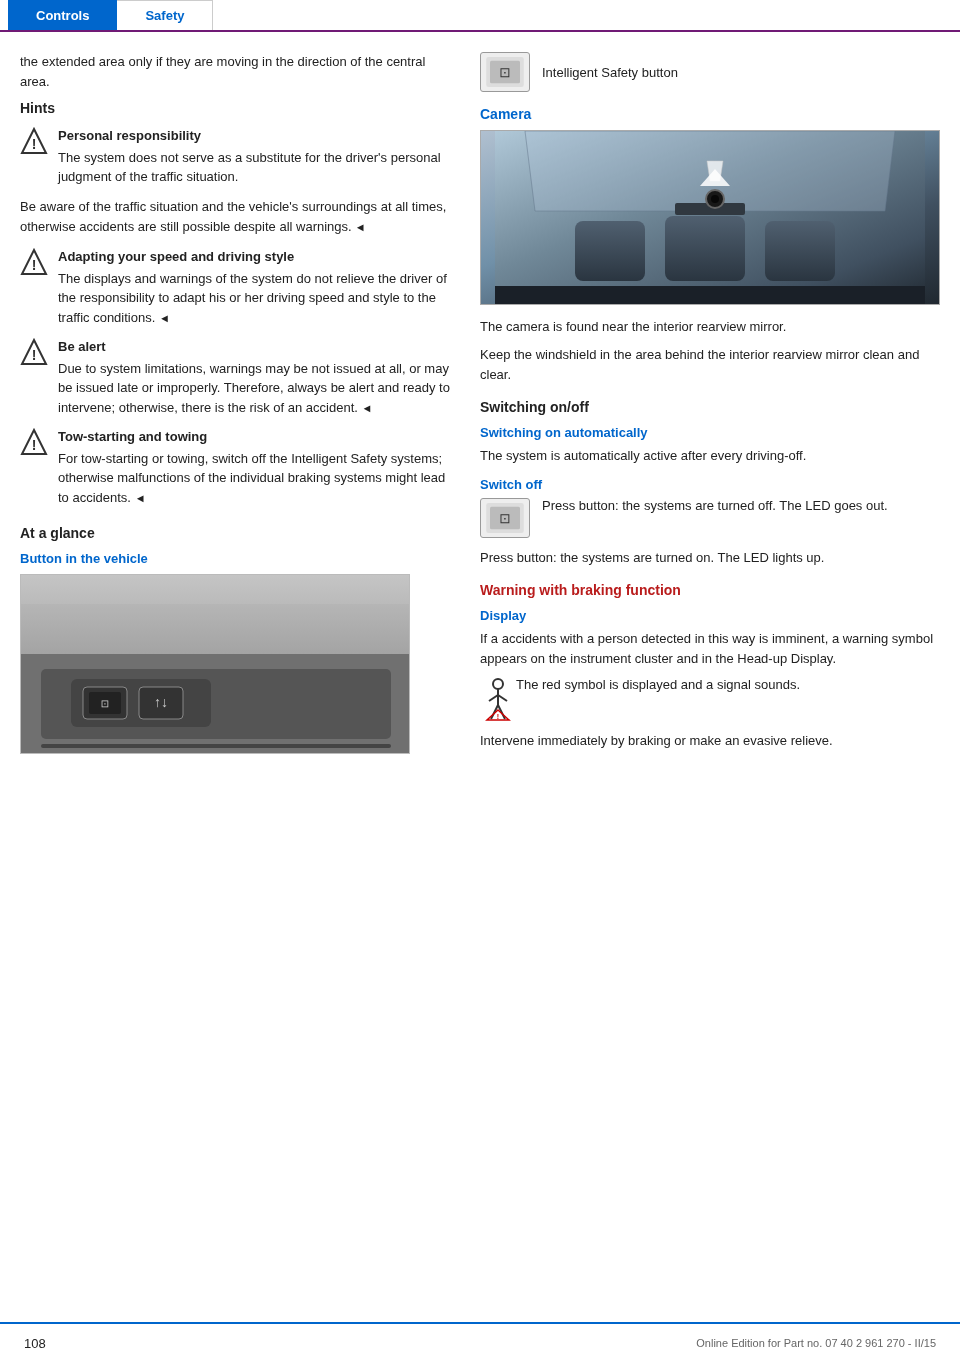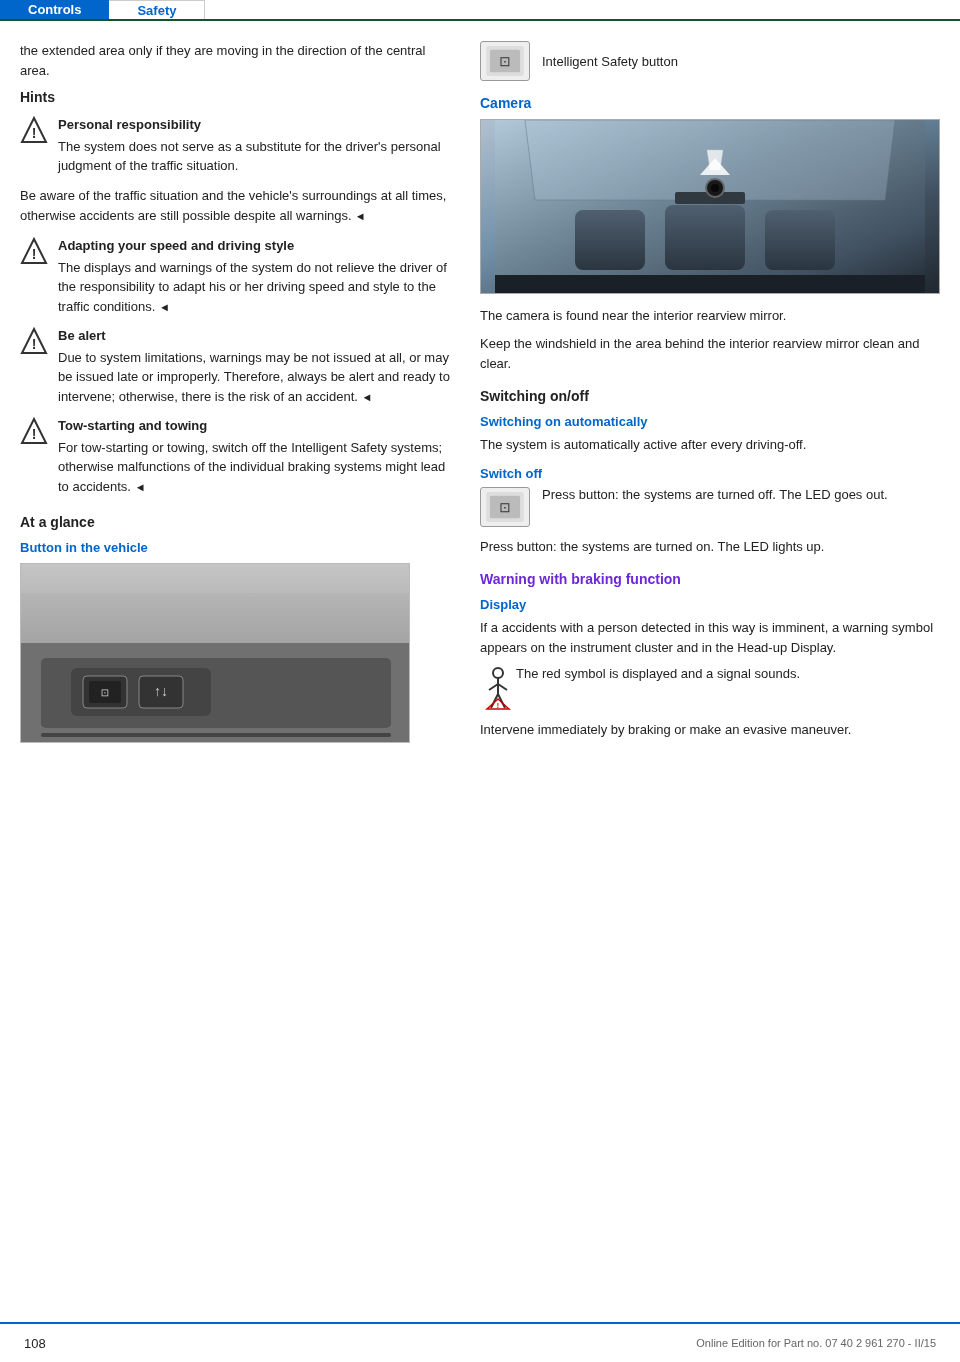--- a/index.html
+++ b/index.html
@@ -9,22 +9,23 @@
       background: #fff;
       color: #222;
       width: 960px;
       min-height: 1362px;
       position: relative;
     }
 
     
     .header-tabs {
       display: flex;
-      height: 21px;
-      border-bottom: 2px solid #14532d;
+      height: 32px;
+      border-bottom: 2px solid #701a75;
+      padding-left: 8px;
     }
     .tab-controls {
       background: #0066cc;
       color: #fff;
       padding: 0 28px;
       display: flex;
       align-items: center;
       font-size: 13px;
       font-weight: bold;
     }
@@ -412,21 +413,21 @@
         <svg width="38" height="30" viewBox="0 0 50 40" xmlns="http://www.w3.org/2000/svg">
           <rect width="50" height="40" fill="#ddd" rx="3"></rect>
           <rect x="5" y="5" width="40" height="30" fill="#bbb" rx="2"></rect>
           <text x="25" y="27" text-anchor="middle" font-size="18" fill="#333">⊡</text>
         </svg>
       </div>
       <span class="body-text">Press button: the systems are turned off. The LED goes out.</span>
     </div>
     <p class="body-text">Press button: the systems are turned on. The LED lights up.</p>
 
-    <div class="section-heading" style="font-size:14px; font-weight:bold; color:#6d28d9; margin-top:14px; margin-bottom:6px;">Warning with braking function</div>
+    <div class="section-heading" style="font-size:14px; font-weight:bold; color:#b91c1c; margin-top:14px; margin-bottom:6px;">Warning with braking function</div>
 
     <div class="subsection-heading">Display</div>
 
     <p class="body-text display-section-text">If a accidents with a person detected in this way is imminent, a warning symbol appears on the instrument cluster and in the Head-up Display.</p>
 
     <div class="warning-person-row">
       <div class="person-icon-box">
         <svg width="34" height="44" viewBox="0 0 34 44" xmlns="http://www.w3.org/2000/svg">
           <circle cx="17" cy="7" r="5" fill="none" stroke="#333" stroke-width="2"></circle>
           <line x1="17" y1="12" x2="17" y2="28" stroke="#333" stroke-width="2"></line>
@@ -435,21 +436,21 @@
           <line x1="17" y1="28" x2="10" y2="42" stroke="#333" stroke-width="2"></line>
           <line x1="17" y1="28" x2="24" y2="42" stroke="#333" stroke-width="2"></line>
 
           <polygon points="17,33 28,43 6,43" fill="none" stroke="#c00" stroke-width="1.5"></polygon>
           <text x="17" y="42" text-anchor="middle" font-size="7" fill="#c00" font-weight="bold">!</text>
         </svg>
       </div>
       <span class="body-text">The red symbol is displayed and a signal sounds.</span>
     </div>
 
-    <p class="body-text">Intervene immediately by braking or make an evasive maneuver.</p>
+    <p class="body-text">Intervene immediately by braking or make an evasive relieve.</p>
 
   </div>
 </div>
 
 <div class="footer">
   <span class="page-number">108</span>
   <span class="footer-text">Online Edition for Part no. 07 40 2 961 270 - II/15</span>
 </div>
 
 </body></html>

